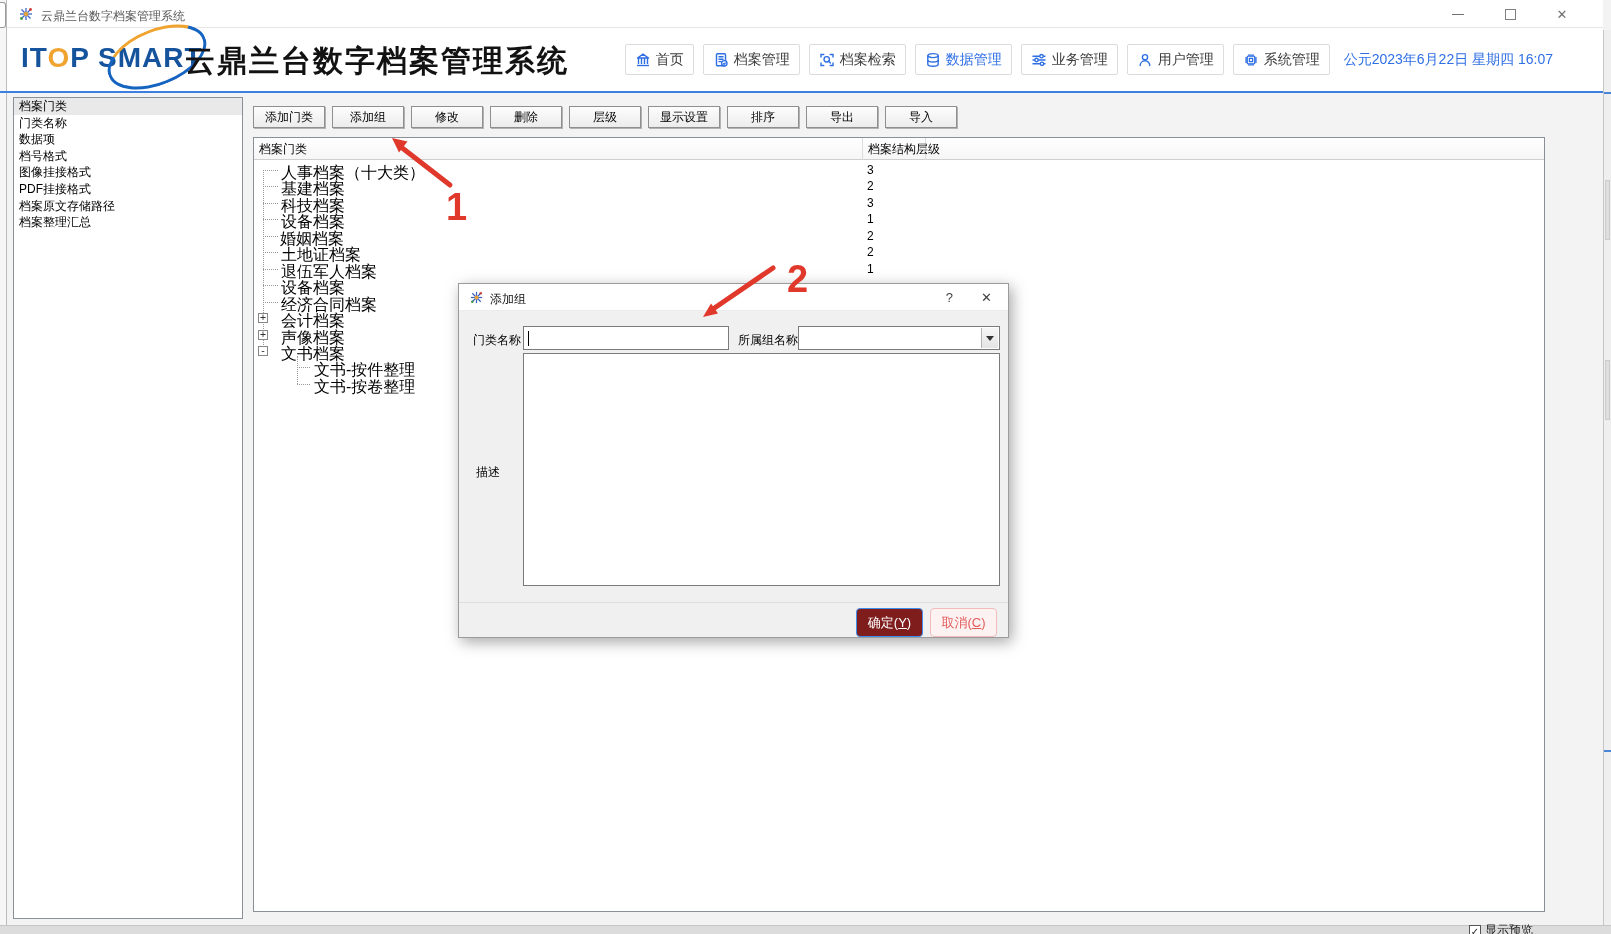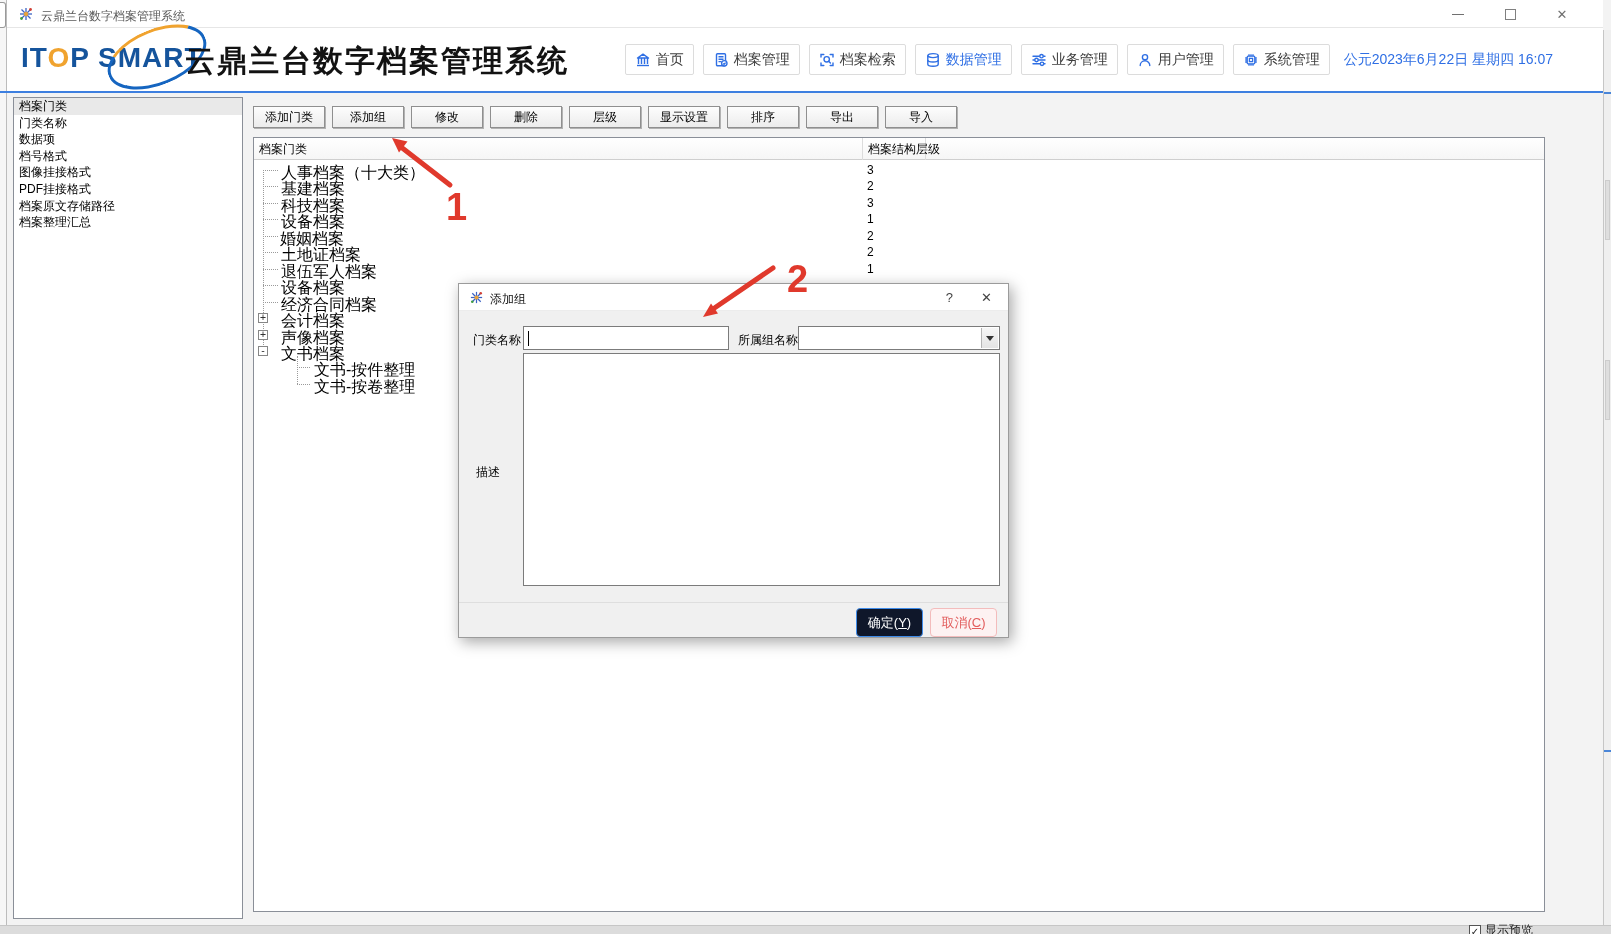--- a/index.html
+++ b/index.html
@@ -73,21 +73,21 @@
   .dlg-close { position:absolute; right:16px; top:6px; font-size:13px; color:#444; cursor:pointer; }
   .fld-label { position:absolute; font-size:12px; color:#000; white-space:nowrap; }
   .dlg-input { position:absolute; left:64px; top:42px; width:206px; height:24px; background:#fff; border:1px solid #7b7b7b; }
   .caret { position:absolute; left:4px; top:4px; width:1px; height:15px; background:#000; }
   .dlg-combo { position:absolute; left:339px; top:42px; width:202px; height:24px; background:#fff; border:1px solid #7b7b7b; }
   .combo-btn { position:absolute; right:1px; top:1px; bottom:1px; width:17px; background:linear-gradient(#f6f6f6,#e4e4e4); border-left:1px solid #b5b5b5; display:flex; align-items:center; justify-content:center; cursor:pointer; }
   .combo-arrow { width:0; height:0; border-left:4px solid transparent; border-right:4px solid transparent; border-top:5px solid #333; }
   .dlg-textarea { position:absolute; left:64px; top:69px; width:477px; height:233px; background:#fff; border:1px solid #7b7b7b; }
   .dlg-sep { position:absolute; left:0; top:318px; width:100%; height:1px; background:#dedede; }
   .dlg-btns { position:absolute; right:11px; top:324px; display:flex; gap:7px; }
-  .btn-ok { width:67px; height:29px; background:#0f172a; color:#fff; border:1px solid #3f8cea; border-radius:4px; font-size:13px; display:flex; align-items:center; justify-content:center; cursor:pointer; }
+  .btn-ok { width:67px; height:29px; background:#7f1d1d; color:#fff; border:1px solid #3f8cea; border-radius:4px; font-size:13px; display:flex; align-items:center; justify-content:center; cursor:pointer; }
   .btn-cancel { width:67px; height:29px; background:#fdf2f2; color:#e25c5c; border:1px solid #f3bcbc; border-radius:4px; font-size:13px; display:flex; align-items:center; justify-content:center; cursor:pointer; }
   .key { text-decoration:underline; }
 
   
   .arrows-svg { position:absolute; left:0; top:0; width:1611px; height:934px; z-index:55; pointer-events:none; }
   .annot { position:absolute; color:#e0392c; font-size:38px; font-weight:bold; line-height:1; z-index:60; }
   #annot1 { left:446px; top:188px; }
   #annot2 { left:787px; top:260px; }
 
   

